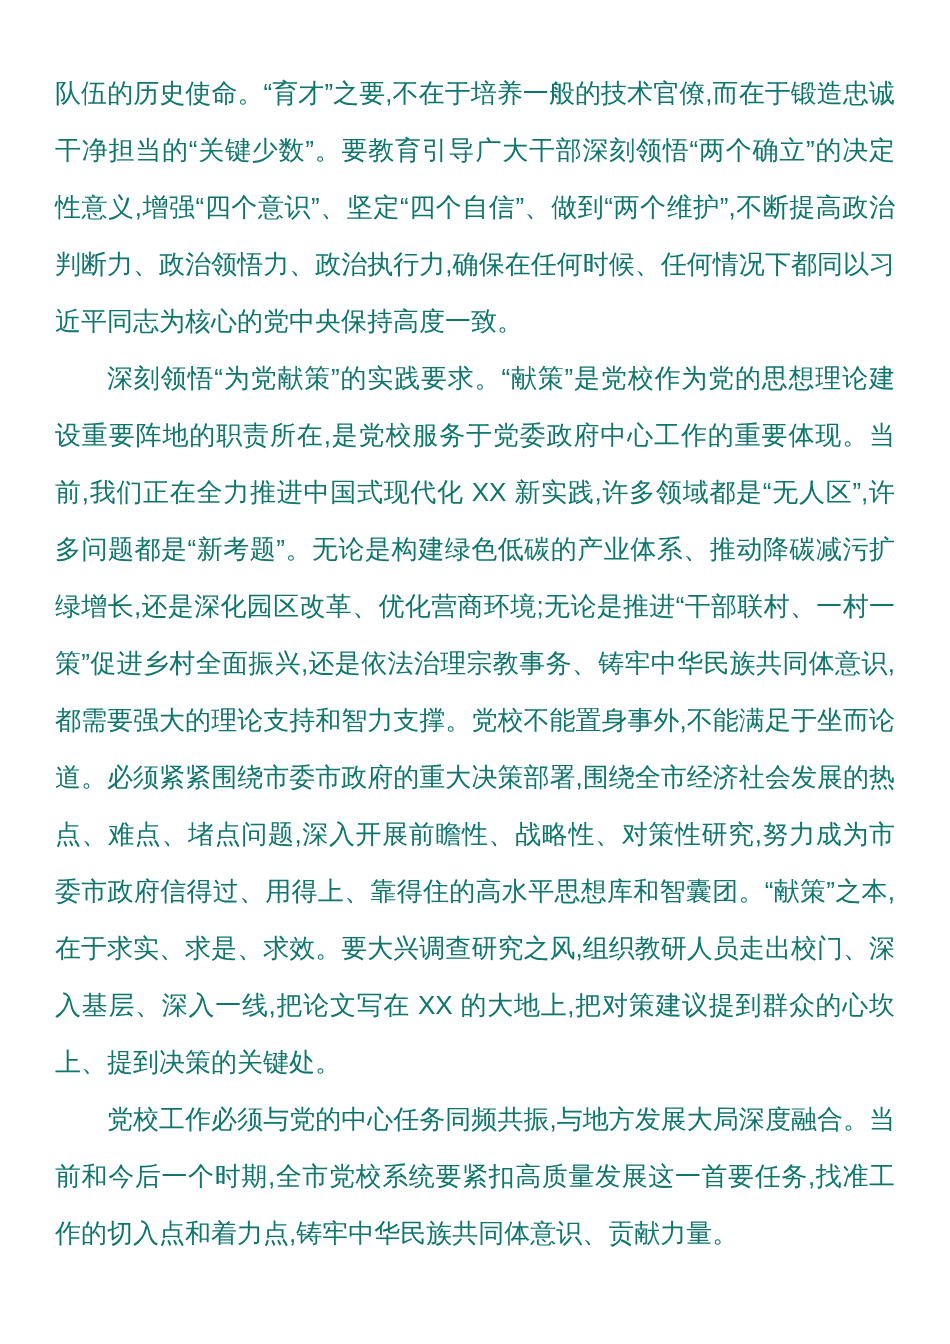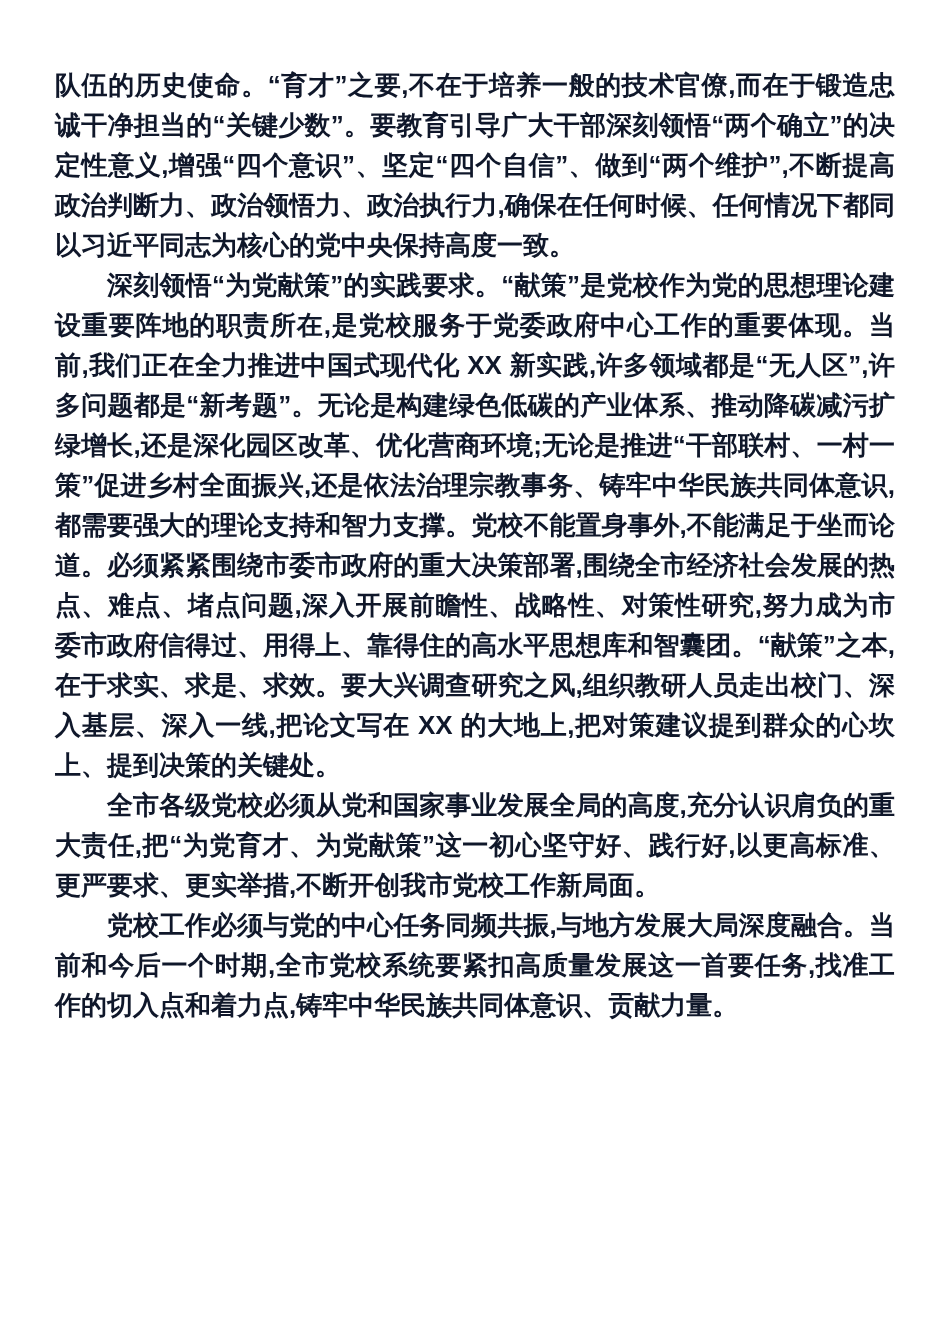--- a/index.html
+++ b/index.html
@@ -15,34 +15,32 @@
   }
   .page {
     box-sizing: border-box;
     width: 950px;
     height: 1344px;
     padding: 65px 55px 0 55px;
     background: #ffffff;
   }
   .para {
     margin: 0;
-    color: #0f172a;
+    color: #0f766e;
     font-size: 26px;
-    line-height: 40px;
+    line-height: 57px;
     text-align: justify;
     text-justify: inter-ideograph;
     letter-spacing: 0;
     word-break: break-all;
-    font-weight: bold;
   }
   .para.indent {
     text-indent: 2em;
   }
 </style>
 </head>
 <body>
 
 <div class="page">
   <p class="para">队伍的历史使命。“育才”之要,不在于培养一般的技术官僚,而在于锻造忠诚干净担当的“关键少数”。要教育引导广大干部深刻领悟“两个确立”的决定性意义,增强“四个意识”、坚定“四个自信”、做到“两个维护”,不断提高政治判断力、政治领悟力、政治执行力,确保在任何时候、任何情况下都同以习近平同志为核心的党中央保持高度一致。</p>
   <p class="para indent">深刻领悟“为党献策”的实践要求。“献策”是党校作为党的思想理论建设重要阵地的职责所在,是党校服务于党委政府中心工作的重要体现。当前,我们正在全力推进中国式现代化 XX 新实践,许多领域都是“无人区”,许多问题都是“新考题”。无论是构建绿色低碳的产业体系、推动降碳减污扩绿增长,还是深化园区改革、优化营商环境;无论是推进“干部联村、一村一策”促进乡村全面振兴,还是依法治理宗教事务、铸牢中华民族共同体意识,都需要强大的理论支持和智力支撑。党校不能置身事外,不能满足于坐而论道。必须紧紧围绕市委市政府的重大决策部署,围绕全市经济社会发展的热点、难点、堵点问题,深入开展前瞻性、战略性、对策性研究,努力成为市委市政府信得过、用得上、靠得住的高水平思想库和智囊团。“献策”之本,在于求实、求是、求效。要大兴调查研究之风,组织教研人员走出校门、深入基层、深入一线,把论文写在 XX 的大地上,把对策建议提到群众的心坎上、提到决策的关键处。</p>
-  <p class="para indent">全市各级党校必须从党和国家事业发展全局的高度,充分认识肩负的重大责任,把“为党育才、为党献策”这一初心坚守好、践行好,以更高标准、更严要求、更实举措,不断开创我市党校工作新局面。</p>
   <p class="para indent">党校工作必须与党的中心任务同频共振,与地方发展大局深度融合。当前和今后一个时期,全市党校系统要紧扣高质量发展这一首要任务,找准工作的切入点和着力点,铸牢中华民族共同体意识、贡献力量。</p>
 </div>
 
 </body></html>

